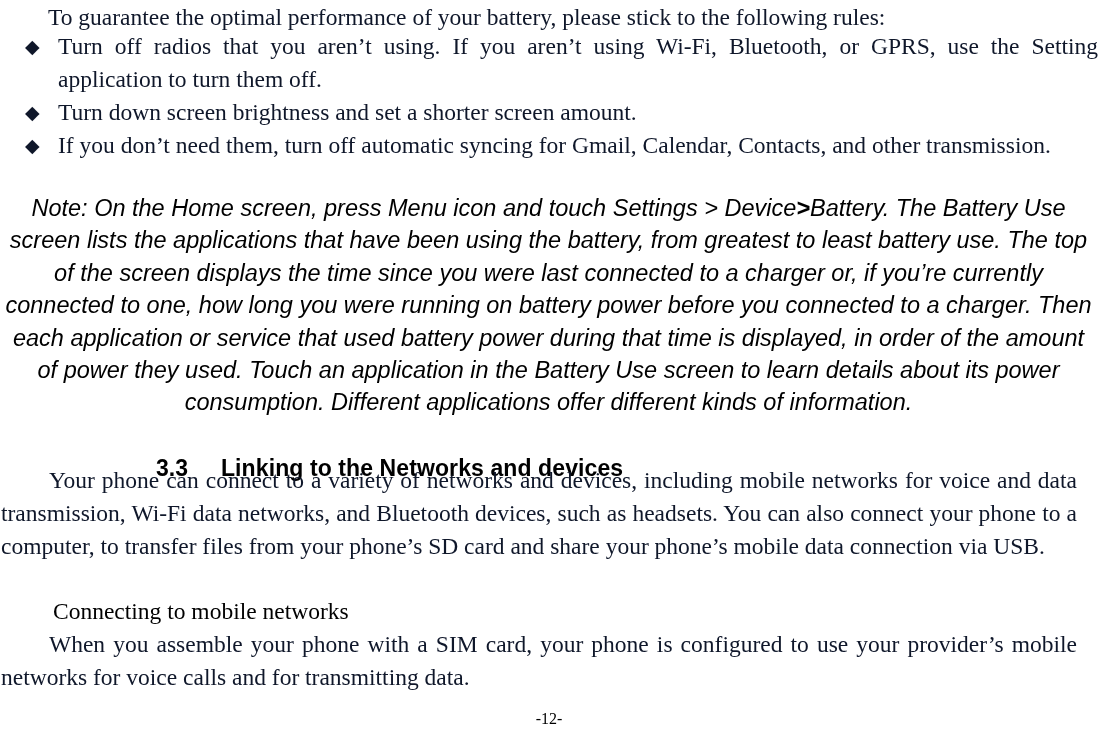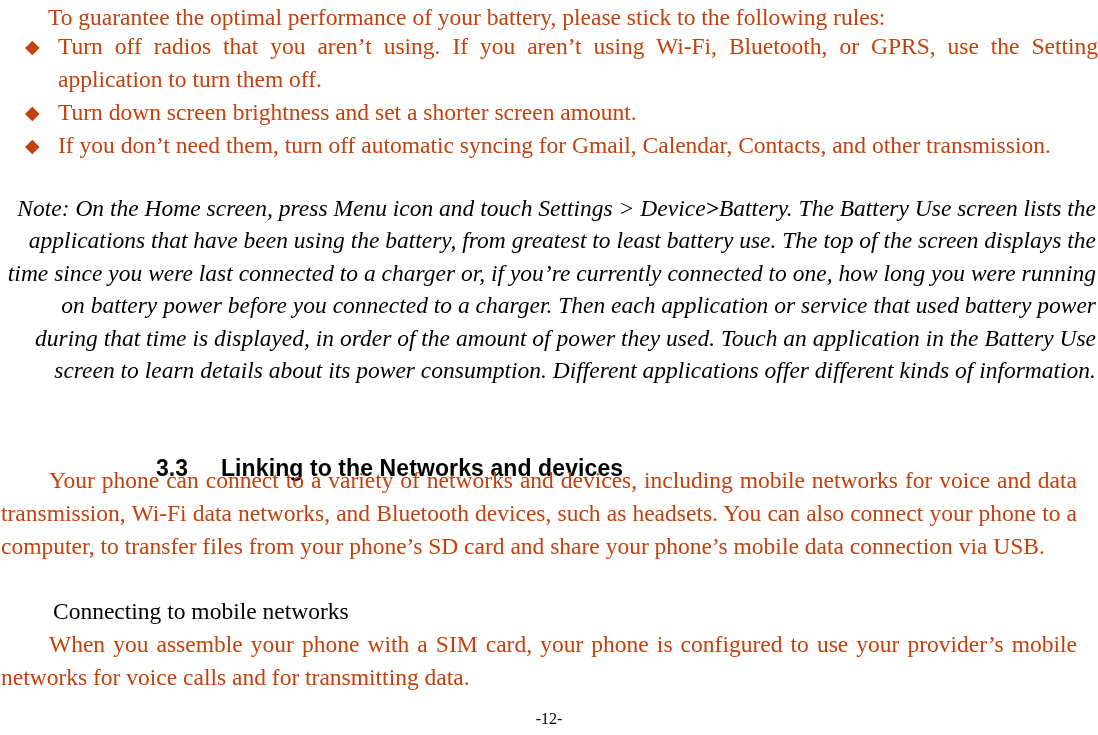--- a/index.html
+++ b/index.html
@@ -24,21 +24,21 @@
     box-sizing: border-box;
   }
 
   
   .body-text {
     font-family: "Liberation Serif", "DejaVu Serif", serif;
     font-size: 23.5px;
     line-height: 33px;
     text-align: justify;
     text-justify: inter-word;
-    color: #c2410c;
+    color: #0f172a;
   }
 
   
   .intro-line {
     position: absolute;
     left: 0px;
     top: 1px;
     width: 1098px;
     text-indent: 48px;
     text-align: left;
@@ -69,25 +69,25 @@
   .bullet-item > .bullet-text {
     display: block;
   }
 
   
   .note-block {
     position: absolute;
     left: 1px;
     top: 192px;
     width: 1095px;
-    font-family: Liberation Serif, serif;
+    font-family: Liberation Sans, sans-serif;
     font-style: italic;
     font-size: 23.5px;
     line-height: 32.4px;
-    text-align: right;
+    text-align: center;
     color: #000;
   }
   .note-block b {
     font-weight: bold;
     font-style: italic;
   }
 
   
   .section-heading {
     position: absolute;

